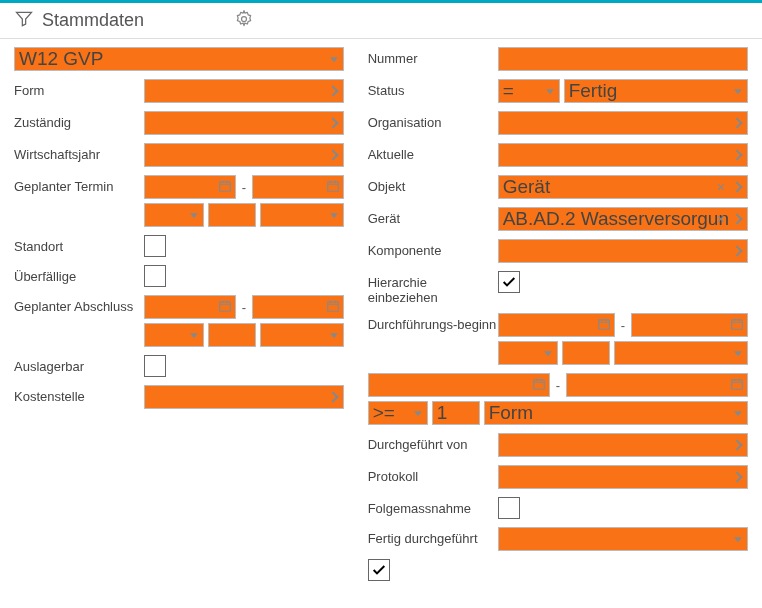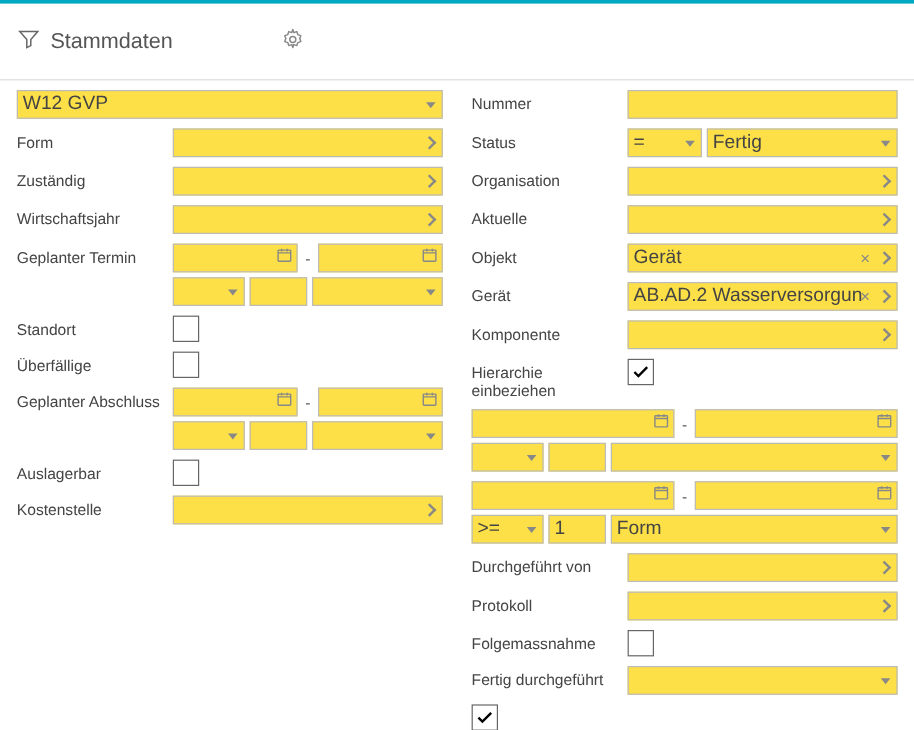--- a/index.html
+++ b/index.html
@@ -1,28 +1,28 @@
 <!DOCTYPE html>
 <html><head>
 <meta charset="utf-8">
 <style>
 * { box-sizing: border-box; margin: 0; padding: 0; font-family: Arial, Helvetica, sans-serif; }
 body { background: #fff; color: #444; font-size: 13px; width: 762px; }
 .topbar { height: 3px; background: #00a8c2; }
-.header { display: flex; align-items: center; padding: 20px 14px; border-bottom: 1px solid #ddd; }
+.header { display: flex; align-items: center; padding: 6px 14px; border-bottom: 1px solid #ddd; }
 .header .title { font-size: 18px; color: #555; margin-left: 8px; flex: 0 0 auto; }
 .header .gear-wrap { margin-left: 90px; }
 .icon-svg { display: inline-block; vertical-align: middle; }
 .content { display: flex; padding: 8px 14px 20px 14px; gap: 24px; }
 .col { flex: 1; }
 .row { display: flex; align-items: flex-start; margin-bottom: 8px; }
 .label { width: 130px; padding-top: 4px; color: #444; }
 .field { flex: 1; display: flex; flex-wrap: wrap; gap: 4px; align-items: center; }
 .input, .select, .date-input {
-  border: 1px solid #bbb; background: #fde047; height: 24px; font-size: 16px;
+  border: 1px solid #bbb; background: #f97316; height: 24px; font-size: 19px;
   padding: 0 4px; display: flex; align-items: center; position: relative;
 }
 .input { }
 .select { cursor: pointer; padding-right: 18px; }
 .select::after {
   content: ''; position: absolute; right: 5px; top: 50%; transform: translateY(-35%);
   border-left: 4px solid transparent; border-right: 4px solid transparent; border-top: 5px solid #888;
 }
 .lookup { position: relative; padding-right: 18px; cursor: pointer; }
 .lookup::after {
@@ -223,20 +223,21 @@
       <div class="label">Hierarchie einbeziehen</div>
       <div class="field">
           <div class="checkbox checked">
             <svg width="16" height="16" viewBox="0 0 24 24" stroke="#000" stroke-width="3" fill="none">
               <path d="M4 12l5 5L20 6"></path>
             </svg>
           </div>
         </div>
     </div>
     <div class="row">
+      <div class="label">Durchführungs-beginn</div>
       <div class="field">
         <div style="display:flex;gap:4px;align-items:center;width:100%">
           <div class="date-input" style="flex:1">
               <span class="cal-icon"><svg width="14" height="14" viewBox="0 0 24 24" fill="none" stroke="#888" stroke-width="2">
                   <rect x="3" y="5" width="18" height="16" rx="1"></rect>
                   <path d="M3 9h18M8 3v4M16 3v4"></path>
                 </svg></span>
             </div>
           <span class="dash">-</span>
           <div class="date-input" style="flex:1">

